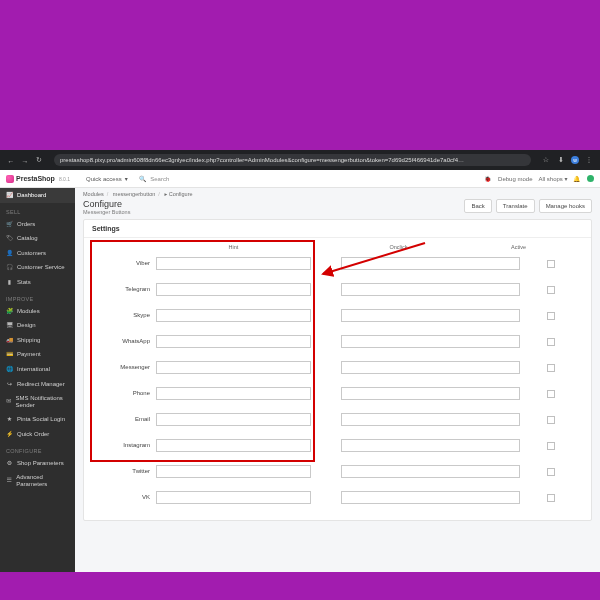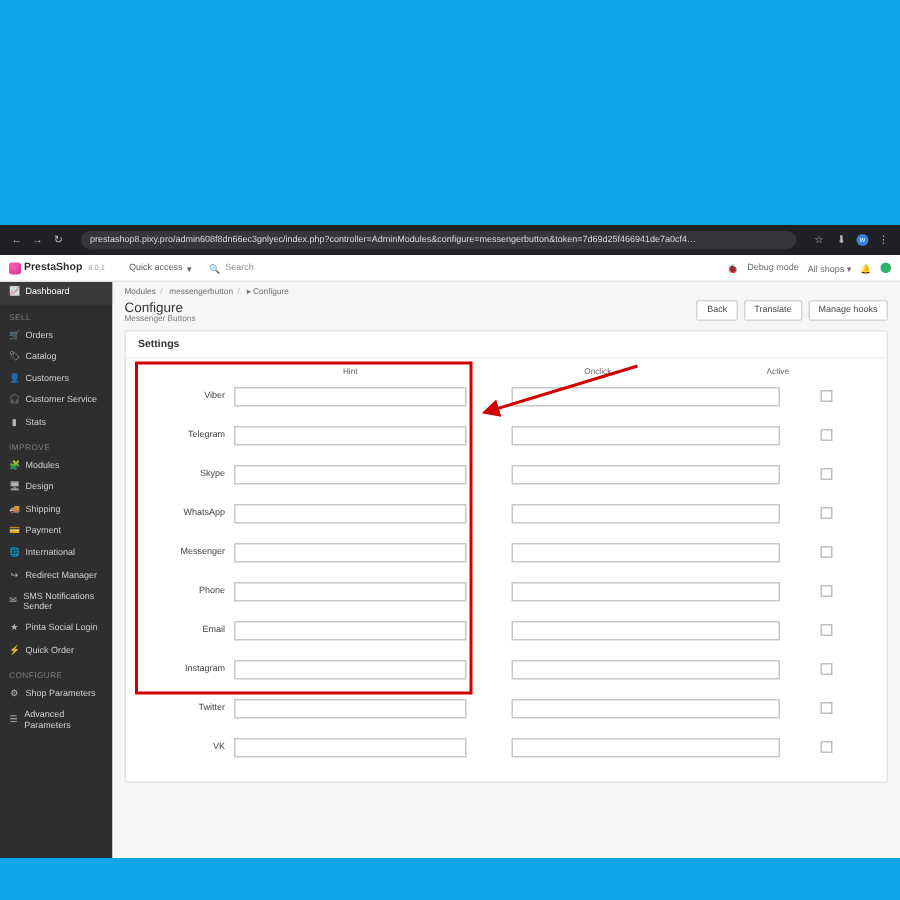--- a/index.html
+++ b/index.html
@@ -8,21 +8,21 @@
     background: #fff;
     width: 600px;
     height: 600px;
     overflow: hidden;
     position: relative;
   }
   
   .frame {
     position: absolute;
     inset: 0;
-    background: #0ea5e9;
+    background: #a21caf;
   }
   .inner {
     position: absolute;
     left: 0; right: 0;
     top: 150px;
     bottom: 28px;
     background: #fff;
   }
   
   .browser-bar {

